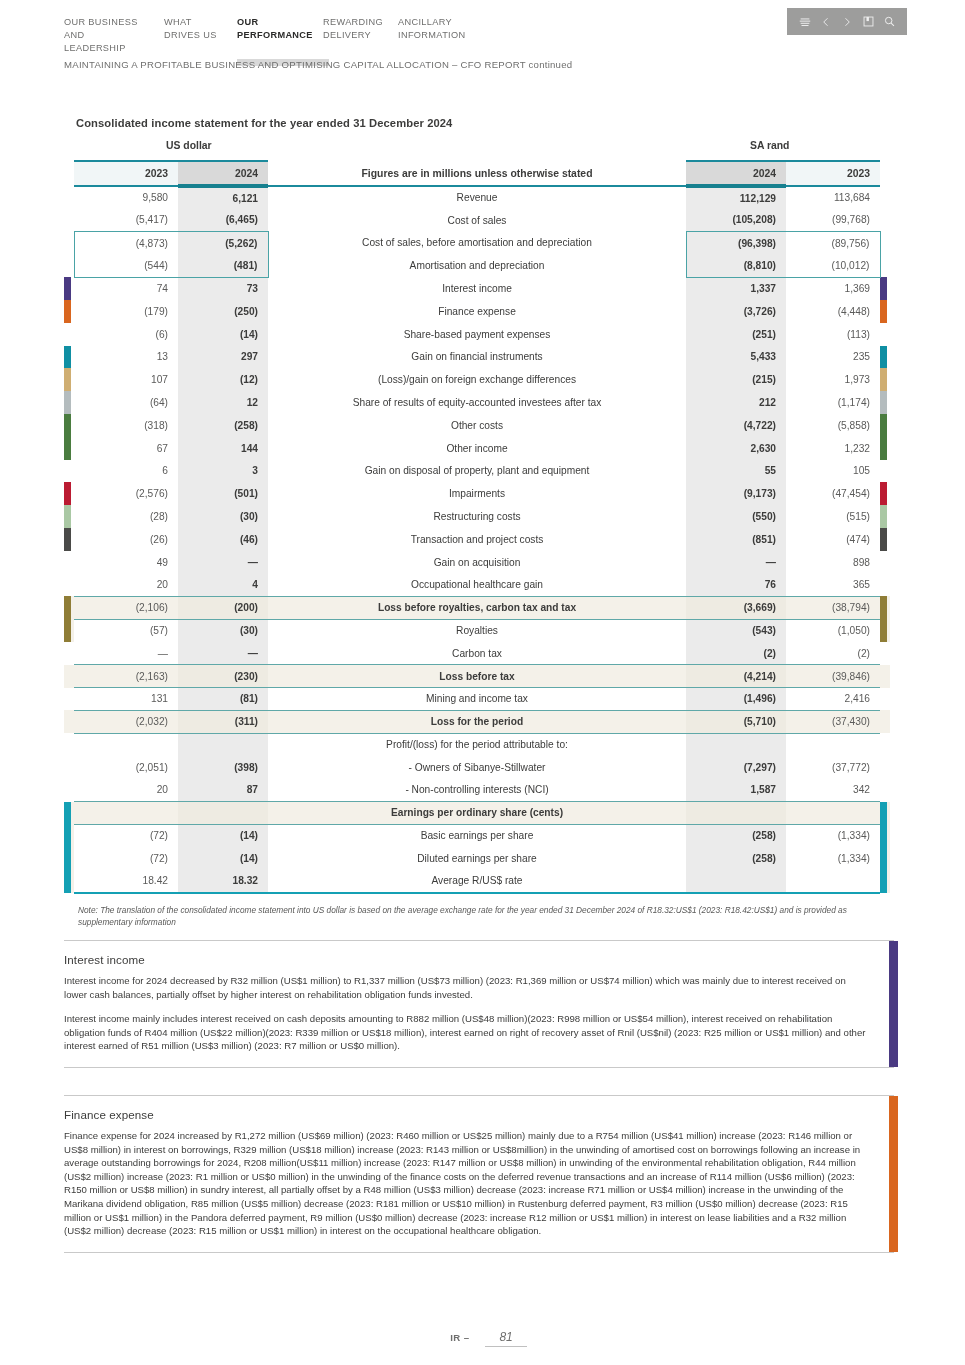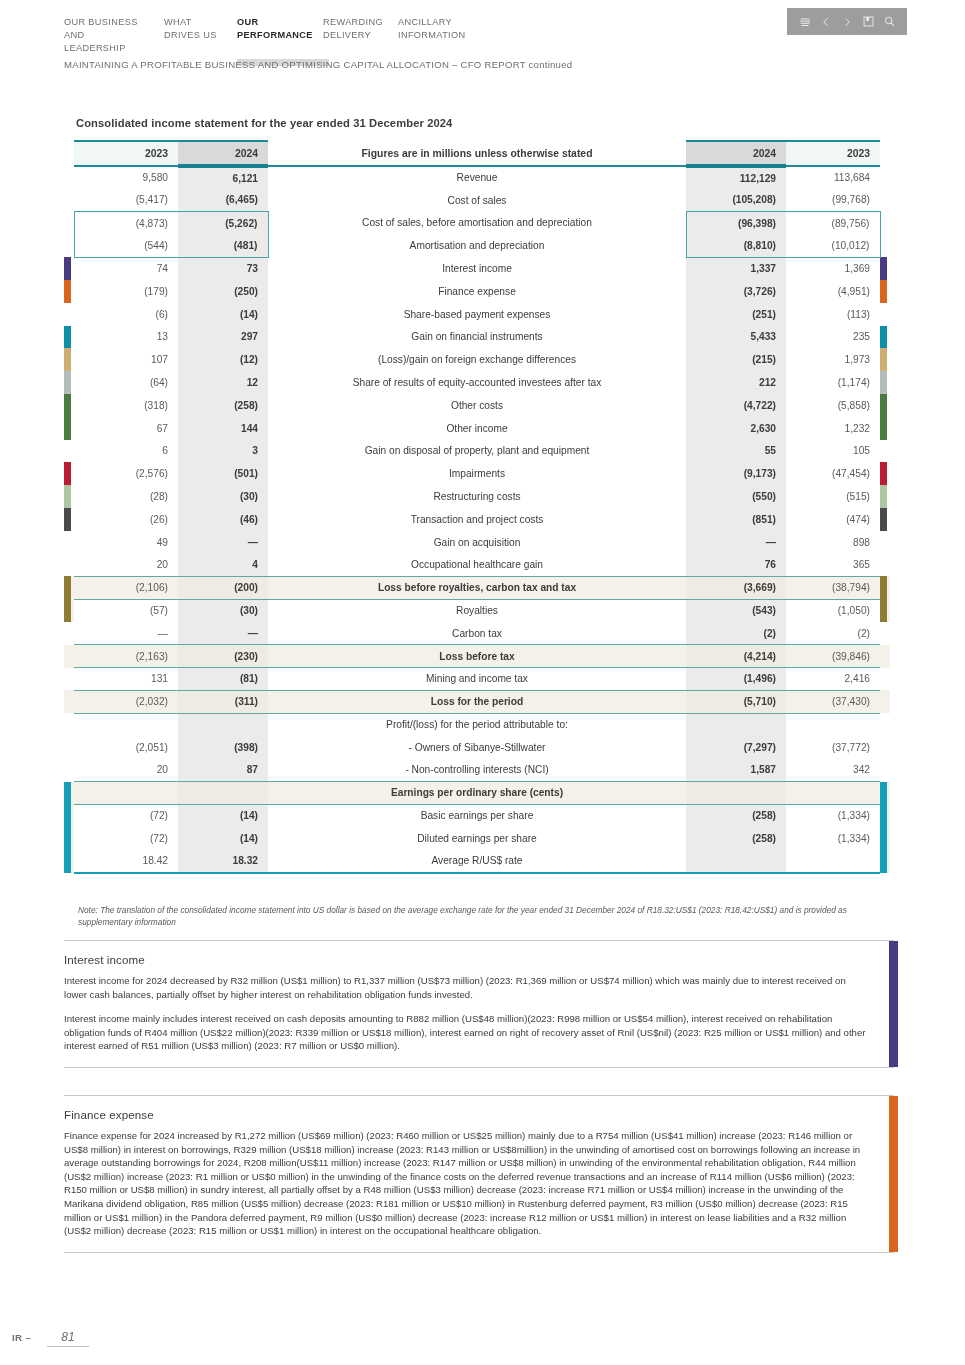--- a/index.html
+++ b/index.html
@@ -181,21 +181,21 @@
     color: #3c3c3b;
   }
   .panel p:last-child { margin-bottom: 0; }
 
   #panel-interest { top: 940px; }
   #panel-finance  { top: 1095px; }
 
   .footer {
     position: absolute;
     left: 12px; right: 0; bottom: 18px;
-    text-align: left;
+    text-align: center;
     font-size: 9.6px;
     color: #6f6f6e;
   }
   .footer .ir { font-weight: bold; letter-spacing:.4px; }
   .footer .pg {
     display: inline-block;
     margin-left: 16px;
     font-style: italic;
     font-size: 12px;
     color: #6f6f6e;
@@ -252,20 +252,24 @@
         <line x1="10" y1="10" x2="13.5" y2="13.5" stroke="#efefef" stroke-width="1.3"></line>
       </svg>
   </span>
 </div>
 
 <div class="subhead"><span>MAINTAINING A PROFITABLE BUSINESS AND OPTIMISING CAPITAL ALLOCATION – CFO REPORT </span><span class="cont">continued</span></div>
 
 <div class="stmt-title">Consolidated income statement for the year ended 31 December 2024</div>
 
 <div class="tablewrap">
+  <div class="curhead">
+    <span class="us">US dollar</span>
+    <span class="sa">SA rand</span>
+  </div>
 
   <table class="fin">
     <colgroup>
       <col class="c-mkl">
         <col class="c-y1">
         <col class="c-y2">
         <col class="c-desc">
         <col class="c-y3">
         <col class="c-y4">
         <col class="c-mkr">
@@ -337,21 +341,21 @@
     </tr>
 
     <tr>
       <td>
             <span class="mk h1" style="background:#d9661f"></span>
           </td>
       <td class="num">(179)</td>
       <td class="num b shade">(250)</td>
       <td class="desc">Finance expense</td>
       <td class="num b shade">(3,726)</td>
-      <td class="num">(4,951)</td>
+      <td class="num">(4,448)</td>
       <td>
             <span class="mk h1" style="background:#d9661f"></span>
           </td>
     </tr>
 
     <tr>
       <td></td>
       <td class="num">(6)</td>
       <td class="num b shade">(14)</td>
       <td class="desc">Share-based payment expenses</td>

